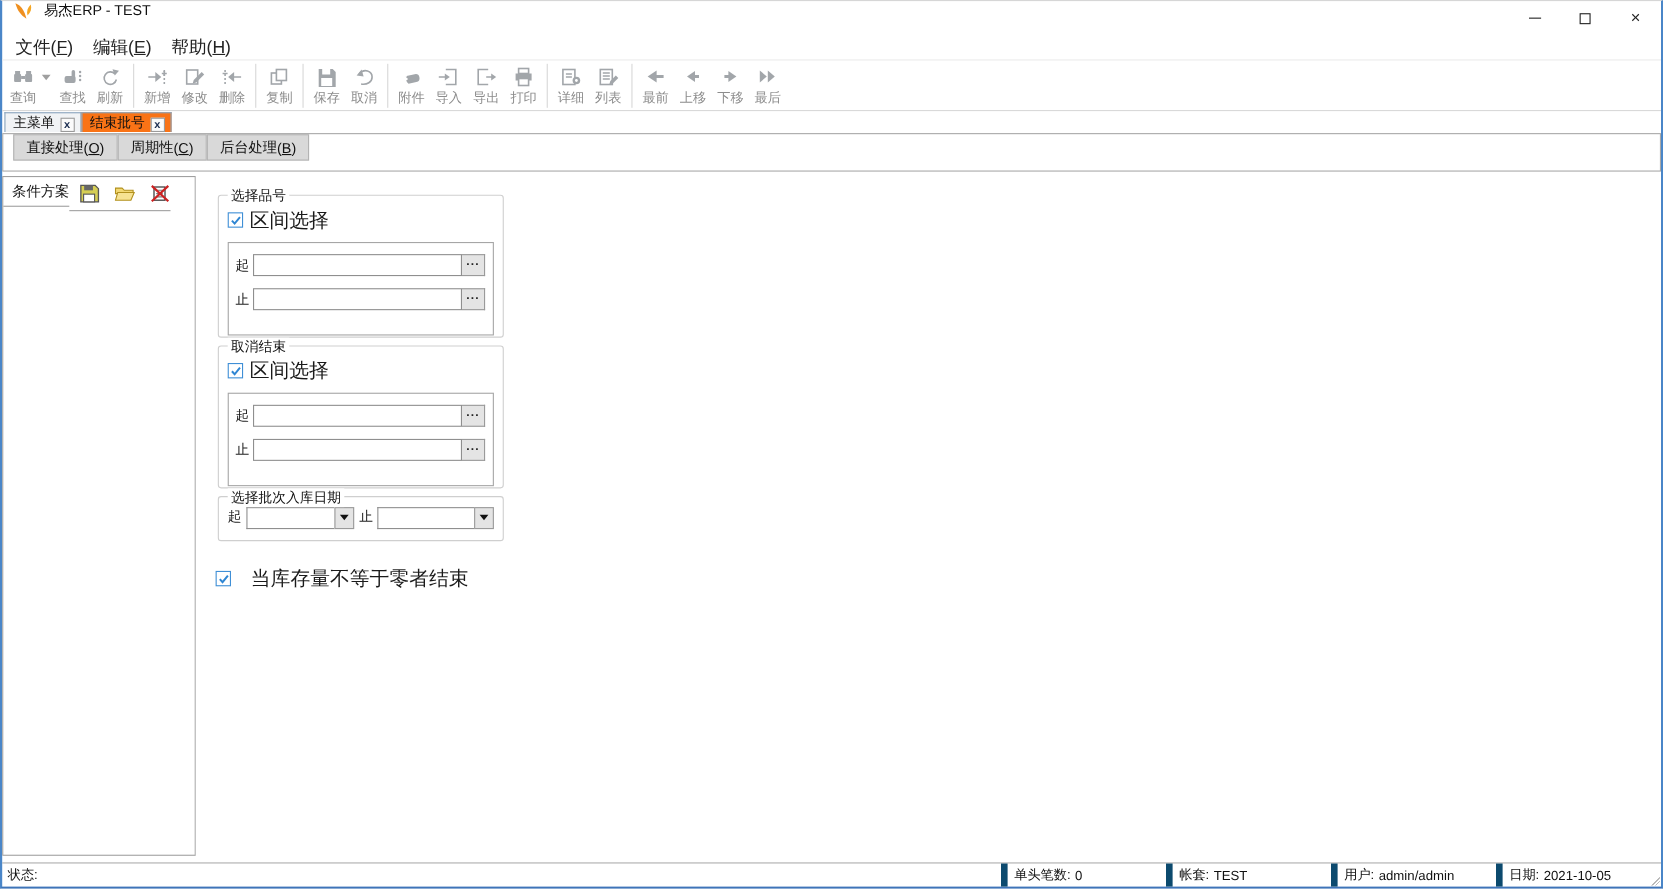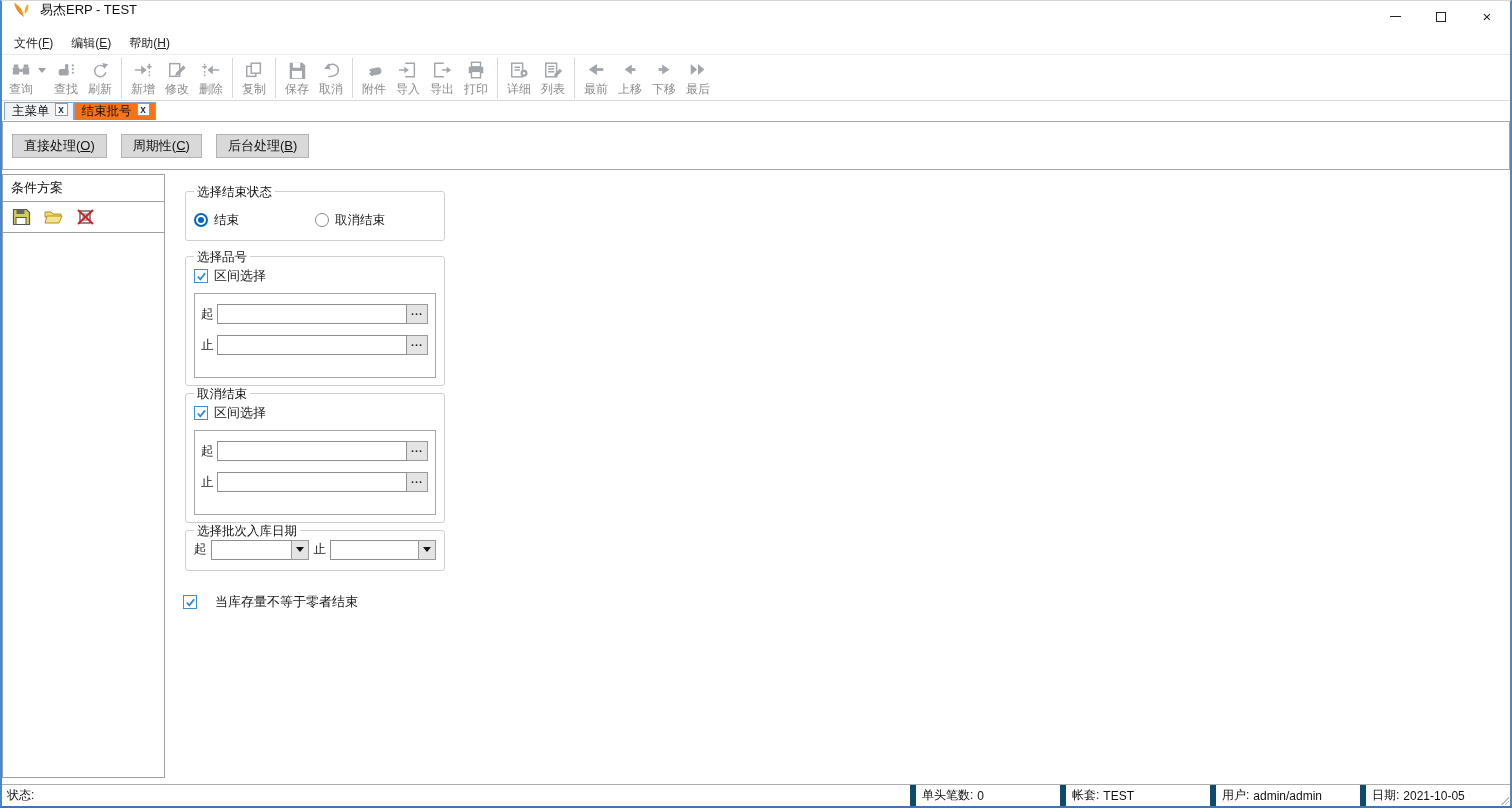--- a/index.html
+++ b/index.html
@@ -14,52 +14,52 @@
   .titlebar .logo { width:20px; height:20px; margin:0 8px 0 10px; }
   .titlebar .title { font-size:13px; color:#111; }
   .win-controls { margin-left:auto; display:flex; height:100%; }
   .win-btn { width:46px; height:100%; display:flex; align-items:center; justify-content:center; cursor:default; }
   .glyph-min { width:11px; height:1px; background:#222; display:block; }
   .glyph-max { width:10px; height:10px; border:1px solid #222; display:block; }
   .glyph-close { font-size:15px; color:#222; line-height:1; }
 
   
   .menubar { height:22px; display:flex; align-items:center; padding-left:10px; flex:0 0 auto; }
-  .mitem { padding:2px 8px 2px 2px; margin-right:8px; color:#222; font-size:12px; }
+  .mitem { padding:2px 8px 2px 2px; margin-right:8px; color:#222; font-size:16px; }
 
   
   .toolbar { height:47px; display:flex; align-items:center; border-top:1px solid #ececec;
     border-bottom:1px solid #d9d9d9; padding-left:2px; flex:0 0 auto; }
   .titem { display:flex; flex-direction:column; align-items:center; padding:1px 5px; min-width:34px; }
   .titem .ticon { height:22px; display:flex; align-items:flex-end; justify-content:center; }
   .titem .tlabel { font-size:12px; color:#8c8c8c; margin-top:1px; white-space:nowrap; }
   .tsep { width:1px; height:40px; background:#d7d7d7; margin:0 4px; }
   .caret-down { width:0; height:0; border-left:4px solid transparent; border-right:4px solid transparent;
     border-top:5px solid #9f9f9f; align-self:center; margin:0 3px 14px 0; }
   .tgroup { display:flex; }
 
   
   .tabbar { height:19px; display:flex; align-items:flex-end; padding-left:2px; flex:0 0 auto; }
-  .tab { display:flex; align-items:flex-start; gap:5px; height:18px; padding:0 5px 0 7px;
+  .tab { display:flex; align-items:flex-end; gap:5px; height:18px; padding:0 5px 0 7px;
     border:1px solid #8aa5bd; border-bottom:none; font-size:12.5px; color:#111; background:#f1f3f5; }
   .tab.active { background:#f97316; }
   .tab-close { width:13px; height:13px; border:1px solid #9a9a9a; background:#fbfbfb; display:flex;
     align-items:center; justify-content:center; font-size:10px; font-weight:bold; color:#1d2f52; line-height:1; }
 
   
-  .action-panel { margin:1px 0 4px 0; border:1px solid #a8a8a8; height:49px; display:flex;
-    align-items:center; gap:14px; padding-left:9px; flex:0 0 auto; background:#fff; }
+  .action-panel { margin:1px 0 4px 0; border:1px solid #a8a8a8; height:35px; display:flex;
+    align-items:flex-start; padding-left:9px; flex:0 0 auto; background:#fff; }
   .action-btn { height:24px; padding:0 11px; background:#d9d9d9; border:1px solid #b3b3b3;
     font-size:13px; color:#111; display:flex; align-items:center;
     font-family:"Liberation Sans","DejaVu Sans",sans-serif; }
   .action-btn u { text-decoration:underline; }
 
   
   .content { flex:1 1 auto; display:flex; margin-bottom:6px; min-height:0; }
-  .left-panel { width:163px; border:1px solid #a0a0a0; display:flex; flex-direction:column; background:#fff; }
+  .left-panel { width:176px; border:1px solid #a0a0a0; display:flex; flex-direction:row; background:#fff; }
   .lp-header { height:27px; border-bottom:1px solid #a0a0a0; display:flex; align-items:center;
     padding-left:8px; font-size:13px; color:#111; }
   .lp-icons { height:31px; border-bottom:1px solid #a0a0a0; display:flex; align-items:center; gap:13px; padding-left:9px; }
   .lp-icons svg { width:19px; height:18px; }
 
   .form-area { flex:1; padding:17px 0 0 20px; background:#fff; }
   .form-col { width:260px; }
 
   .groupbox { position:relative; border:1px solid #cfcfcf; border-radius:3px; padding:10px 8px 8px 8px; }
   .groupbox .gtitle { position:absolute; top:-8px; left:8px; background:#fff; padding:0 3px;
@@ -74,21 +74,21 @@
   .radio.unsel { border:1px solid #8a8a8a; }
   .radio-label { font-size:12.5px; }
   .radio-item { display:flex; align-items:center; gap:6px; }
   .radio-gap { width:60px; }
 
   .gb-range { height:130px; margin-bottom:7px; }
   .cb-row { display:flex; align-items:center; gap:6px; margin:0 0 8px 0; }
   .cb { width:14px; height:14px; border:1px solid #3f8fd6; background:#fff; display:flex;
     align-items:center; justify-content:center; flex:0 0 auto; }
   .cb svg { width:11px; height:11px; }
-  .cb-label { font-size:13px; }
+  .cb-label { font-size:18px; }
   .inner-panel { border:1px solid #a6a6a6; height:85px; padding:10px 7px 0 6px; }
   .range-row { display:flex; align-items:center; margin-bottom:11px; }
   .range-row .rlabel { width:16px; font-size:12.5px; }
   .range-row input.txt { flex:1; height:20px; border:1px solid #8f8f8f; background:#fff;
     font-size:12px; padding:0 3px; outline:none; }
   .browse-btn { width:21px; height:20px; background:#e4e4e4; border:1px solid #9a9a9a; border-left:none;
     font-size:11px; font-weight:bold; color:#222; display:flex; align-items:center; justify-content:center;
     letter-spacing:1px; line-height:1; padding-bottom:5px; }
 
   .gb-date { height:41px; margin-bottom:22px; display:flex; align-items:center; padding-top:6px; }
@@ -410,34 +410,20 @@
             <path d="M6 6 h6 M6 9 h6 M6 12 h6" stroke="#777" stroke-width="1"></path>
             <path d="M2 2 L17 16 M17 2 L2 16" stroke="#cc2222" stroke-width="2"></path>
           </svg>
       </div>
       <div style="flex:1;"></div>
     </div>
 
     <div class="form-area">
       <div class="form-col">
 
-        <div class="groupbox gb-status">
-          <span class="gtitle">选择结束状态</span>
-          <div class="radio-row">
-            <div class="radio-item">
-              <span class="radio sel"></span>
-              <span class="radio-label">结束</span>
-            </div>
-            <div class="radio-gap"></div>
-            <div class="radio-item">
-              <span class="radio unsel"></span>
-              <span class="radio-label">取消结束</span>
-            </div>
-          </div>
-        </div>
 
         <div class="groupbox gb-range">
           <span class="gtitle">选择品号</span>
           <div class="cb-row">
             <span class="cb">
                 <svg viewBox="0 0 12 12">
                   <polyline points="2,6 4.7,9 10,2.5" fill="none" stroke="#2f86d3" stroke-width="2"></polyline>
                 </svg>
               </span>
             <span class="cb-label">区间选择</span>

